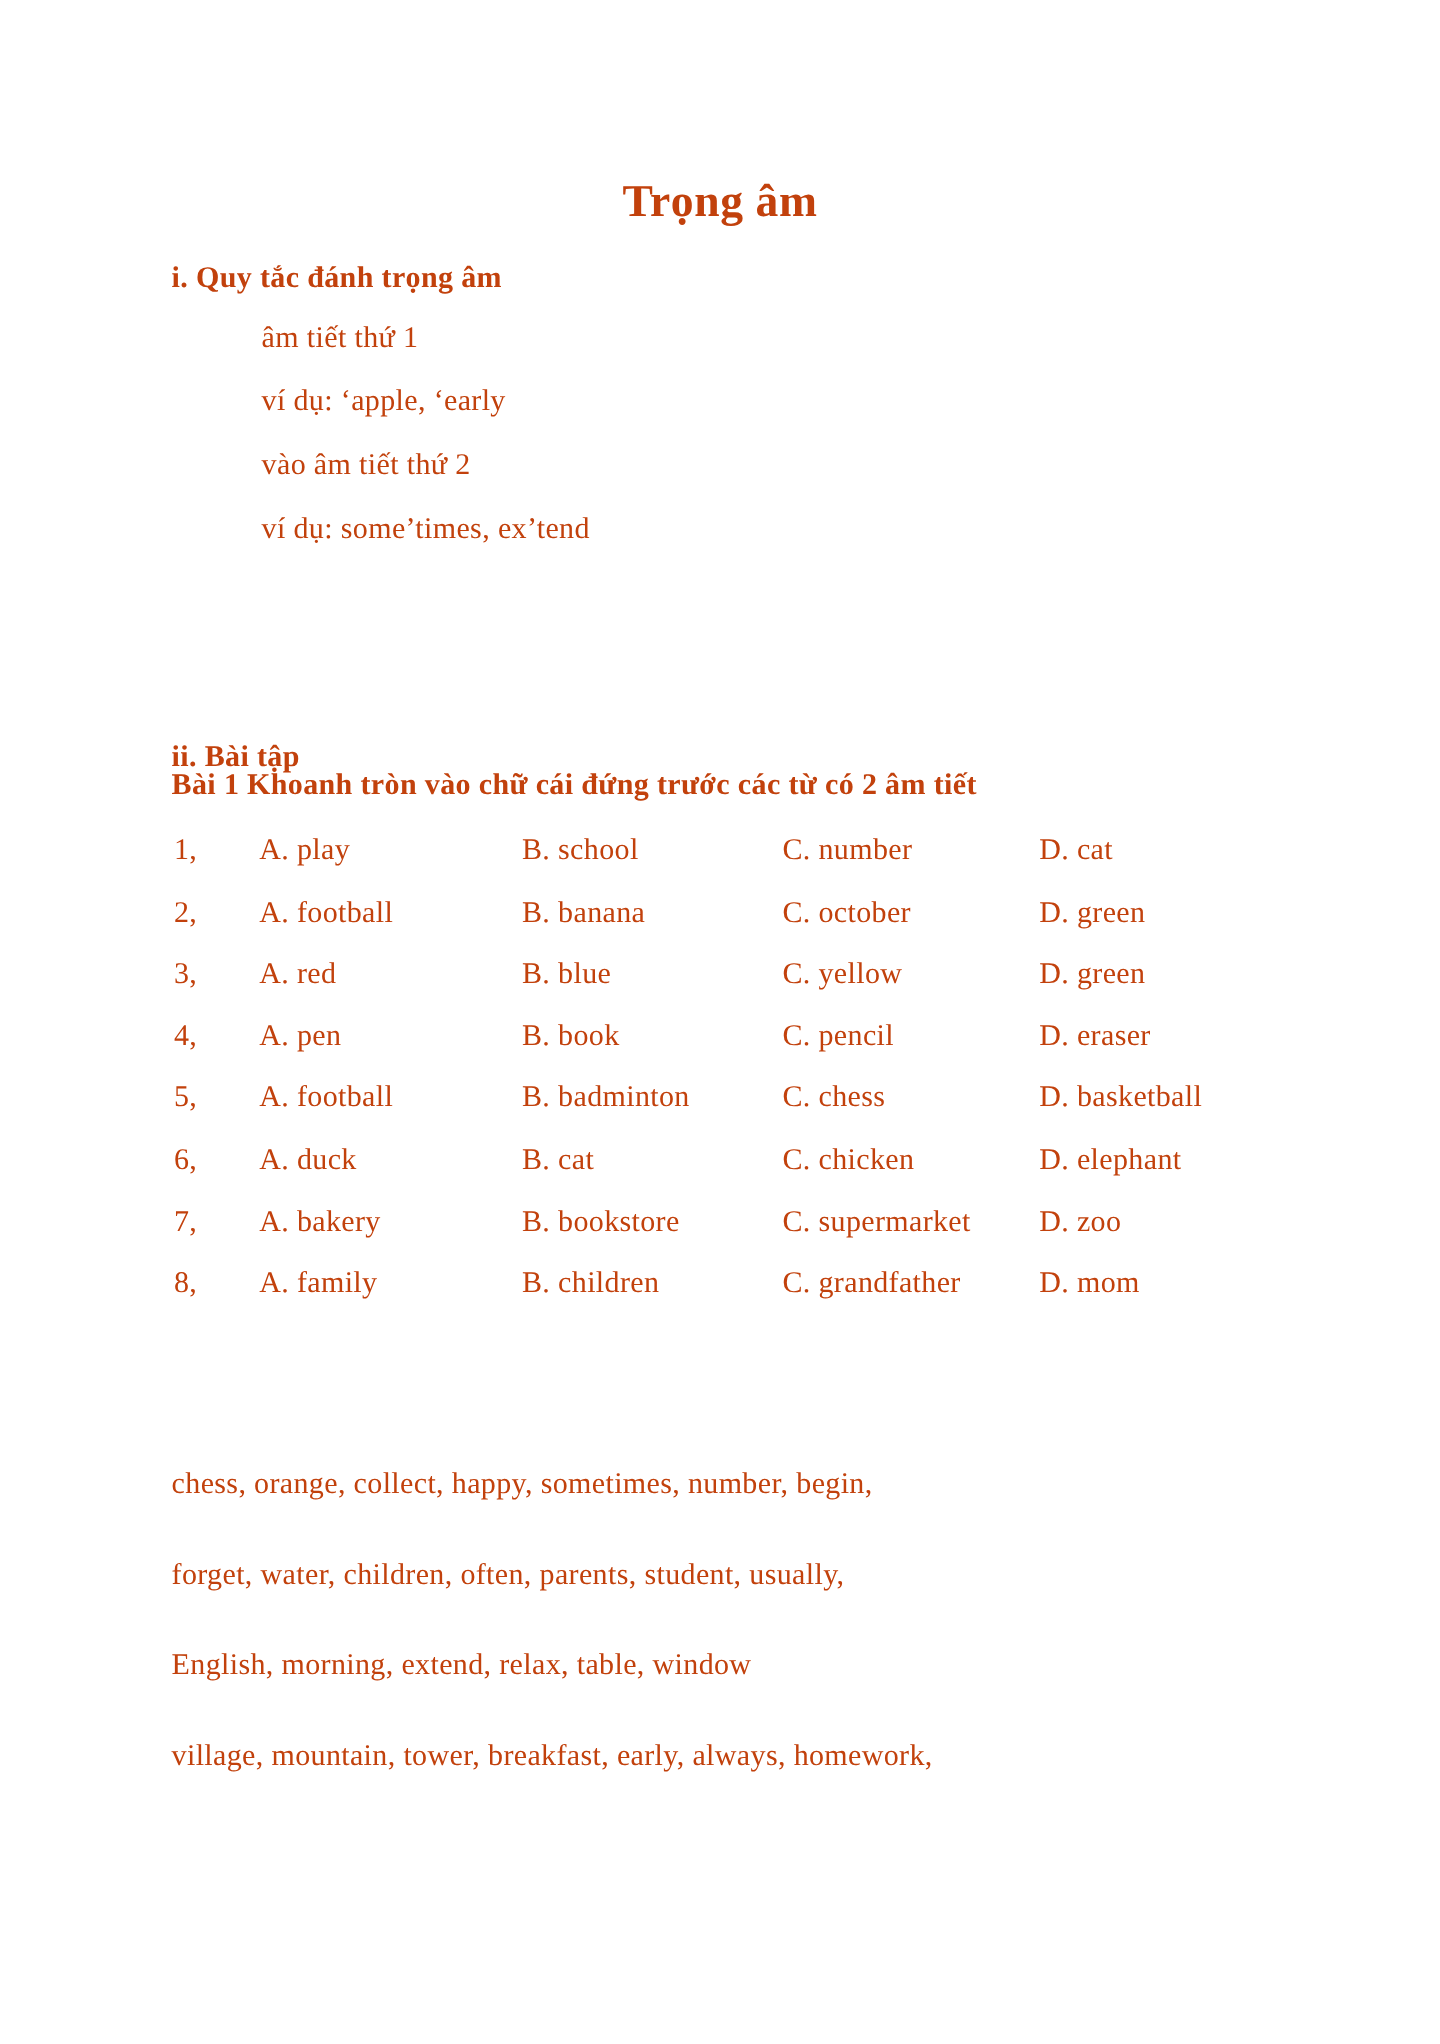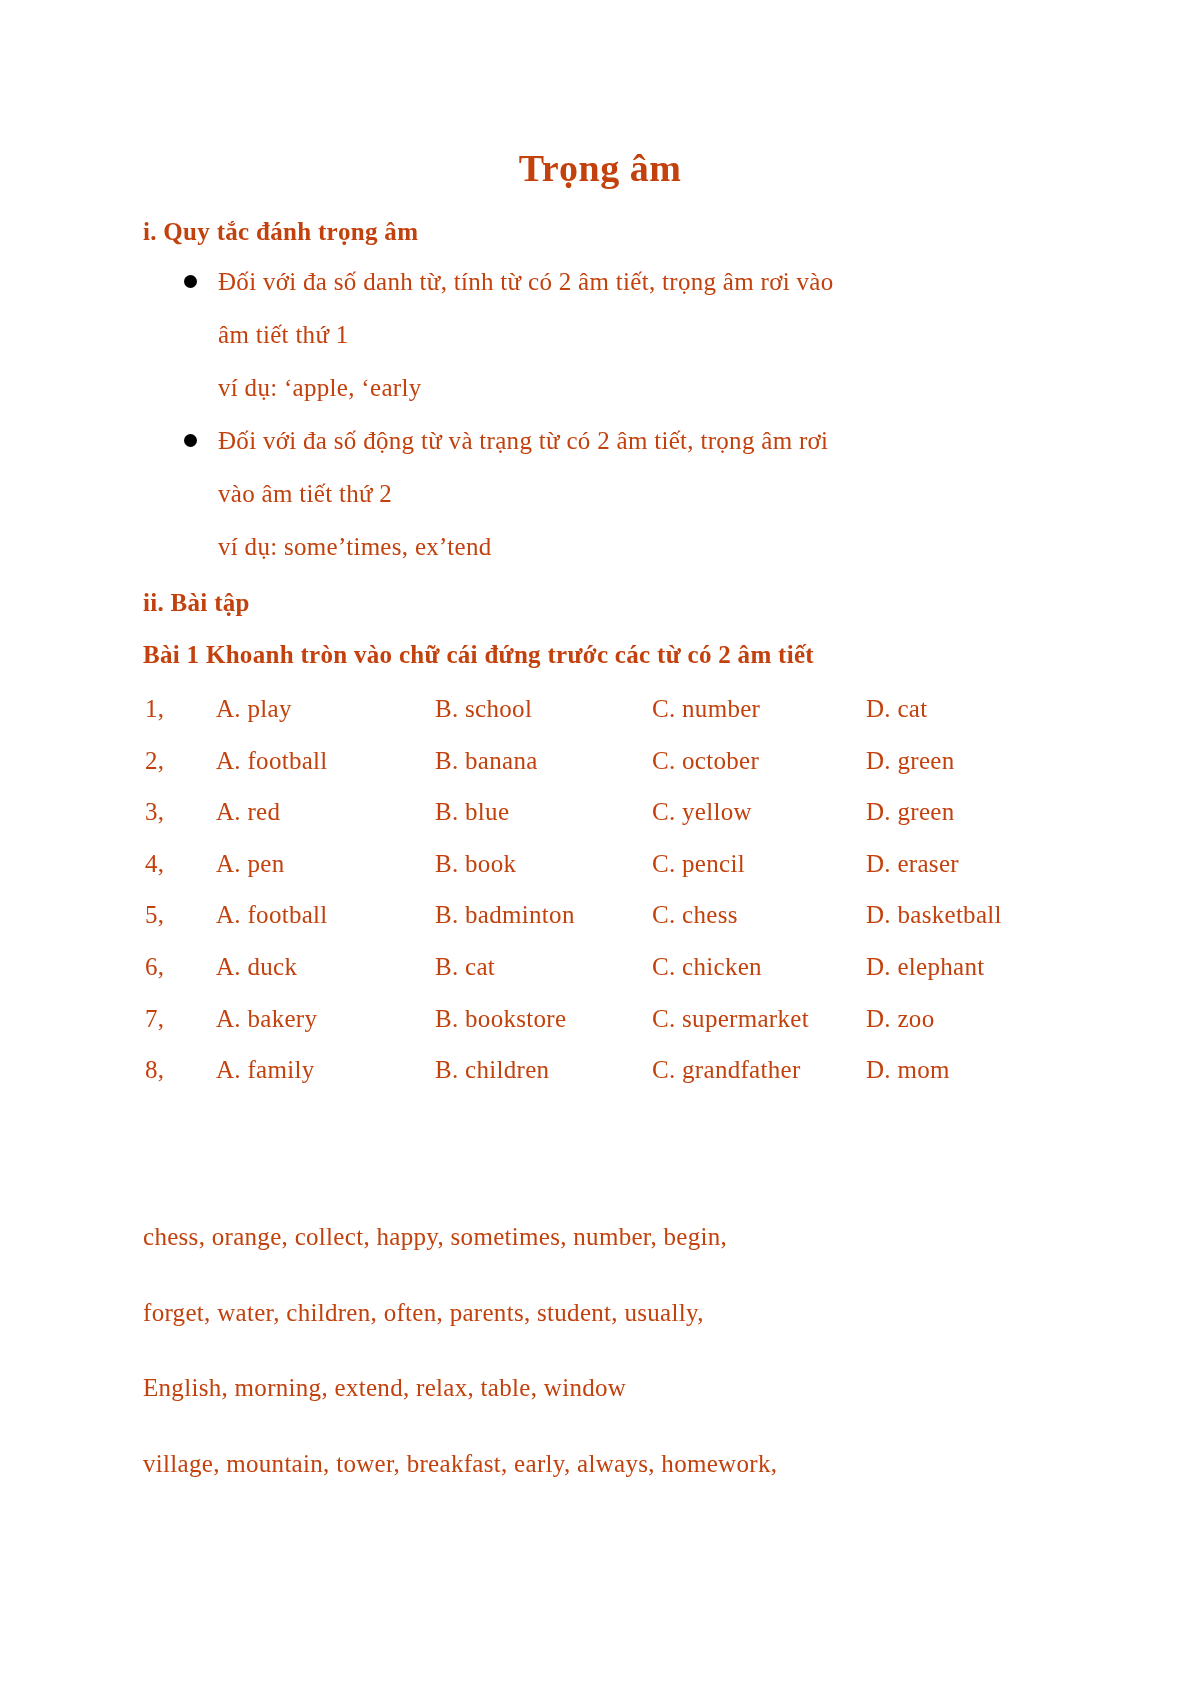--- a/index.html
+++ b/index.html
@@ -31,21 +31,21 @@
     letter-spacing: 0.5px;
   }
   .heading {
     left: 143px;
     right: 60px;
     font-weight: bold;
     line-height: 53px;
     white-space: nowrap;
   }
   .h-rule  { top: 205px; }
-  .h-ii    { top: 576px; }
+  .h-ii    { top: 604px; }
   .h-bai1  { top: 628px; }
   .h-bai2  { top: 1153px; }
 
   .bullets {
     top: 255px;
     left: 143px;
     right: 60px;
   }
   .bullet-group { position: relative; }
   .bullet-line {
@@ -97,35 +97,27 @@
 
 <div class="page">
 
   <div class="abs doc-title">Trọng âm</div>
 
   <div class="abs heading h-rule">i. Quy tắc đánh trọng âm</div>
 
   <div class="abs bullets">
     <div class="bullet-group">
       <div class="bullet-line">
-        <span class="bullet-dot"></span>
-        <span>Đối với đa số danh từ, tính từ có 2 âm tiết, trọng âm rơi vào</span>
-      </div>
-      <div class="bullet-line">
         <span>âm tiết thứ 1</span>
       </div>
       <div class="bullet-line">
         <span>ví dụ: ‘apple, ‘early</span>
       </div>
     </div>
     <div class="bullet-group">
-      <div class="bullet-line">
-        <span class="bullet-dot"></span>
-        <span>Đối với đa số động từ và trạng từ có 2 âm tiết, trọng âm rơi</span>
-      </div>
       <div class="bullet-line">
         <span>vào âm tiết thứ 2</span>
       </div>
       <div class="bullet-line">
         <span>ví dụ: some’times, ex’tend</span>
       </div>
     </div>
   </div>
 
   <div class="abs heading h-ii">ii. Bài tập</div>

